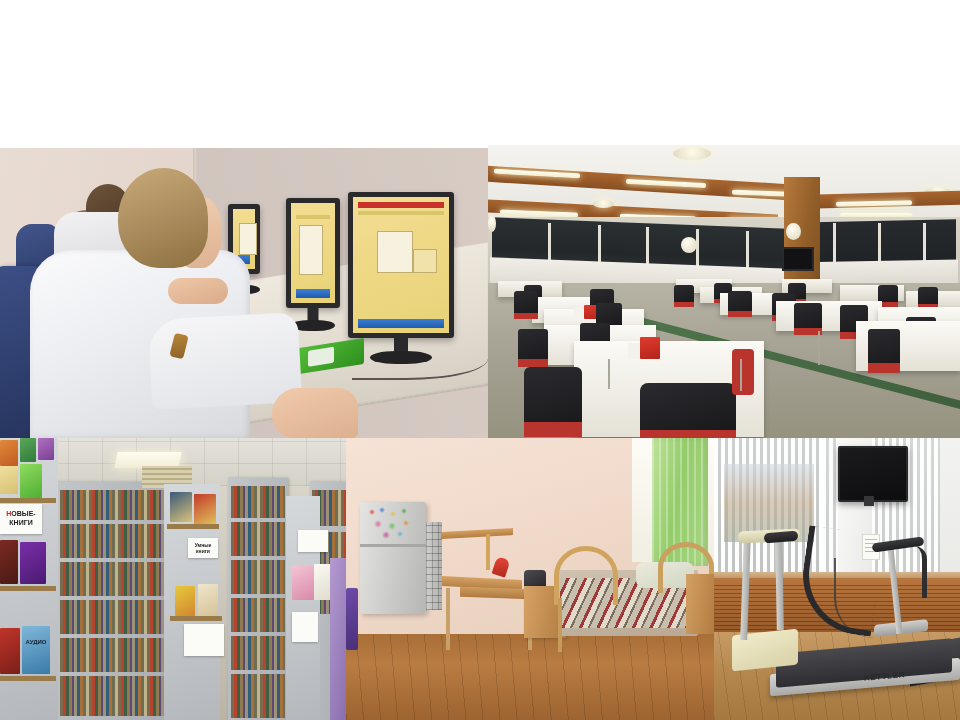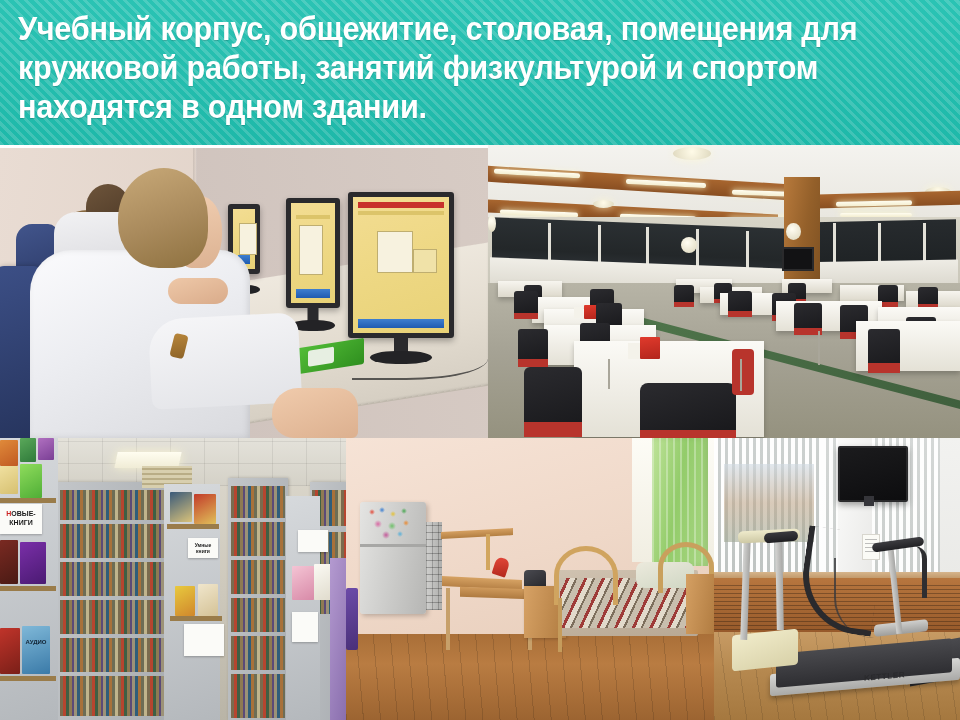--- a/index.html
+++ b/index.html
@@ -332,25 +332,20 @@
   .gm-logo{position:absolute;left:150px;top:234px;color:#2a2a2d;font-size:8px;
      font-weight:bold;letter-spacing:.6px;transform:skewY(-5deg);}
   .gm-cord{left:120px;top:120px;width:52px;height:80px;
      border-left:2px solid #3a3a3d;border-radius:0 0 0 40px;opacity:.8;}
 </style>
 </head>
 <body>
 
 <div class="slide">
 
-  <div class="header">
-    <div class="stripes"></div>
-    <div class="shade"></div>
-    <div class="title">Учебный корпус, общежитие, столовая, помещения для кружковой работы, занятий физкультурой и спортом находятся в одном здании.</div>
-  </div>
 
   <div class="photo p-lab">
     <div class="lay lab-wallL"></div>
     <div class="lay lab-wallR"></div>
     <div class="lay lab-corner"></div>
     <div class="lay lab-deskfront"></div>
     <div class="lay lab-desk"></div>
 
     <div class="mon m1">
       <div class="scr">

